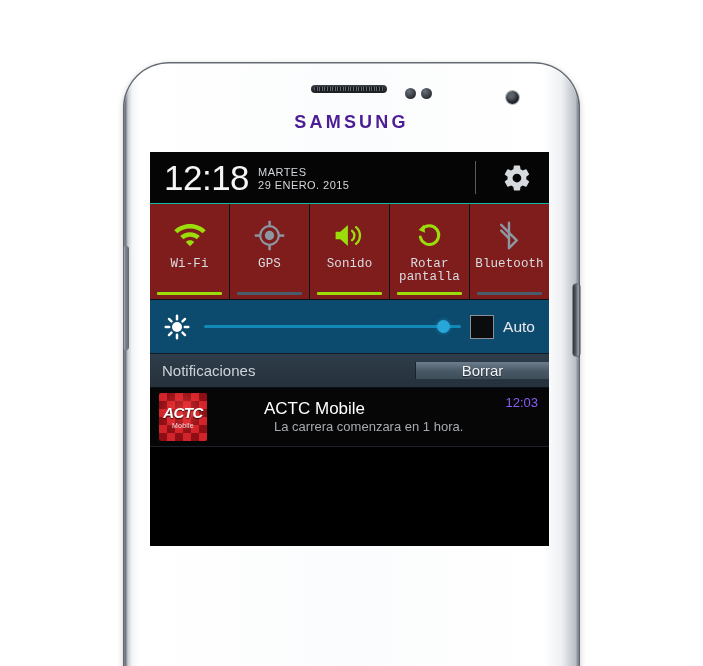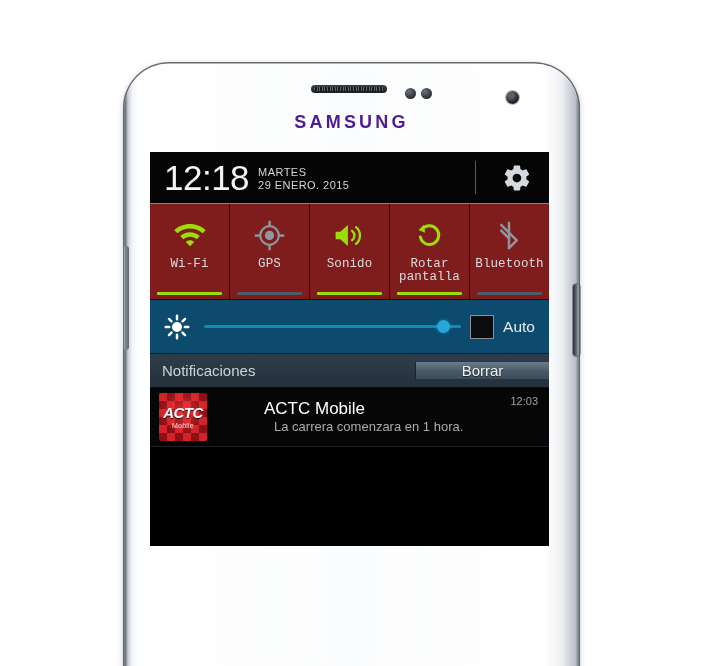--- a/index.html
+++ b/index.html
@@ -191,21 +191,21 @@
     text-shadow:0 1px 1px rgba(0,0,0,.7);
   }
   .appicon .sub{
     position:absolute;left:0;right:0;top:29px;text-align:center;
     font-size:7px;color:#f0dede;letter-spacing:.2px;
   }
   .ntext{margin-left:20px;flex:1 1 auto;min-width:0;}
   .ntitle{font-size:17px;color:#ffffff;line-height:1.15;}
   .nbody{font-size:13px;color:#a7abb0;line-height:1.2;margin-top:1px;padding-left:10px;}
   .ntime{
-    font-size:11px;color:#a3a3a3;align-self:flex-start;margin:7px 11px 0 0;flex:0 0 auto;
+    font-size:13px;color:#8b5cf6;align-self:flex-start;margin:7px 11px 0 0;flex:0 0 auto;
   }
 
   .filler{background:#000000;height:185px;}
 </style>
 </head>
 <body>
 
 <div id="stage">
 
   <div class="phone"></div>

